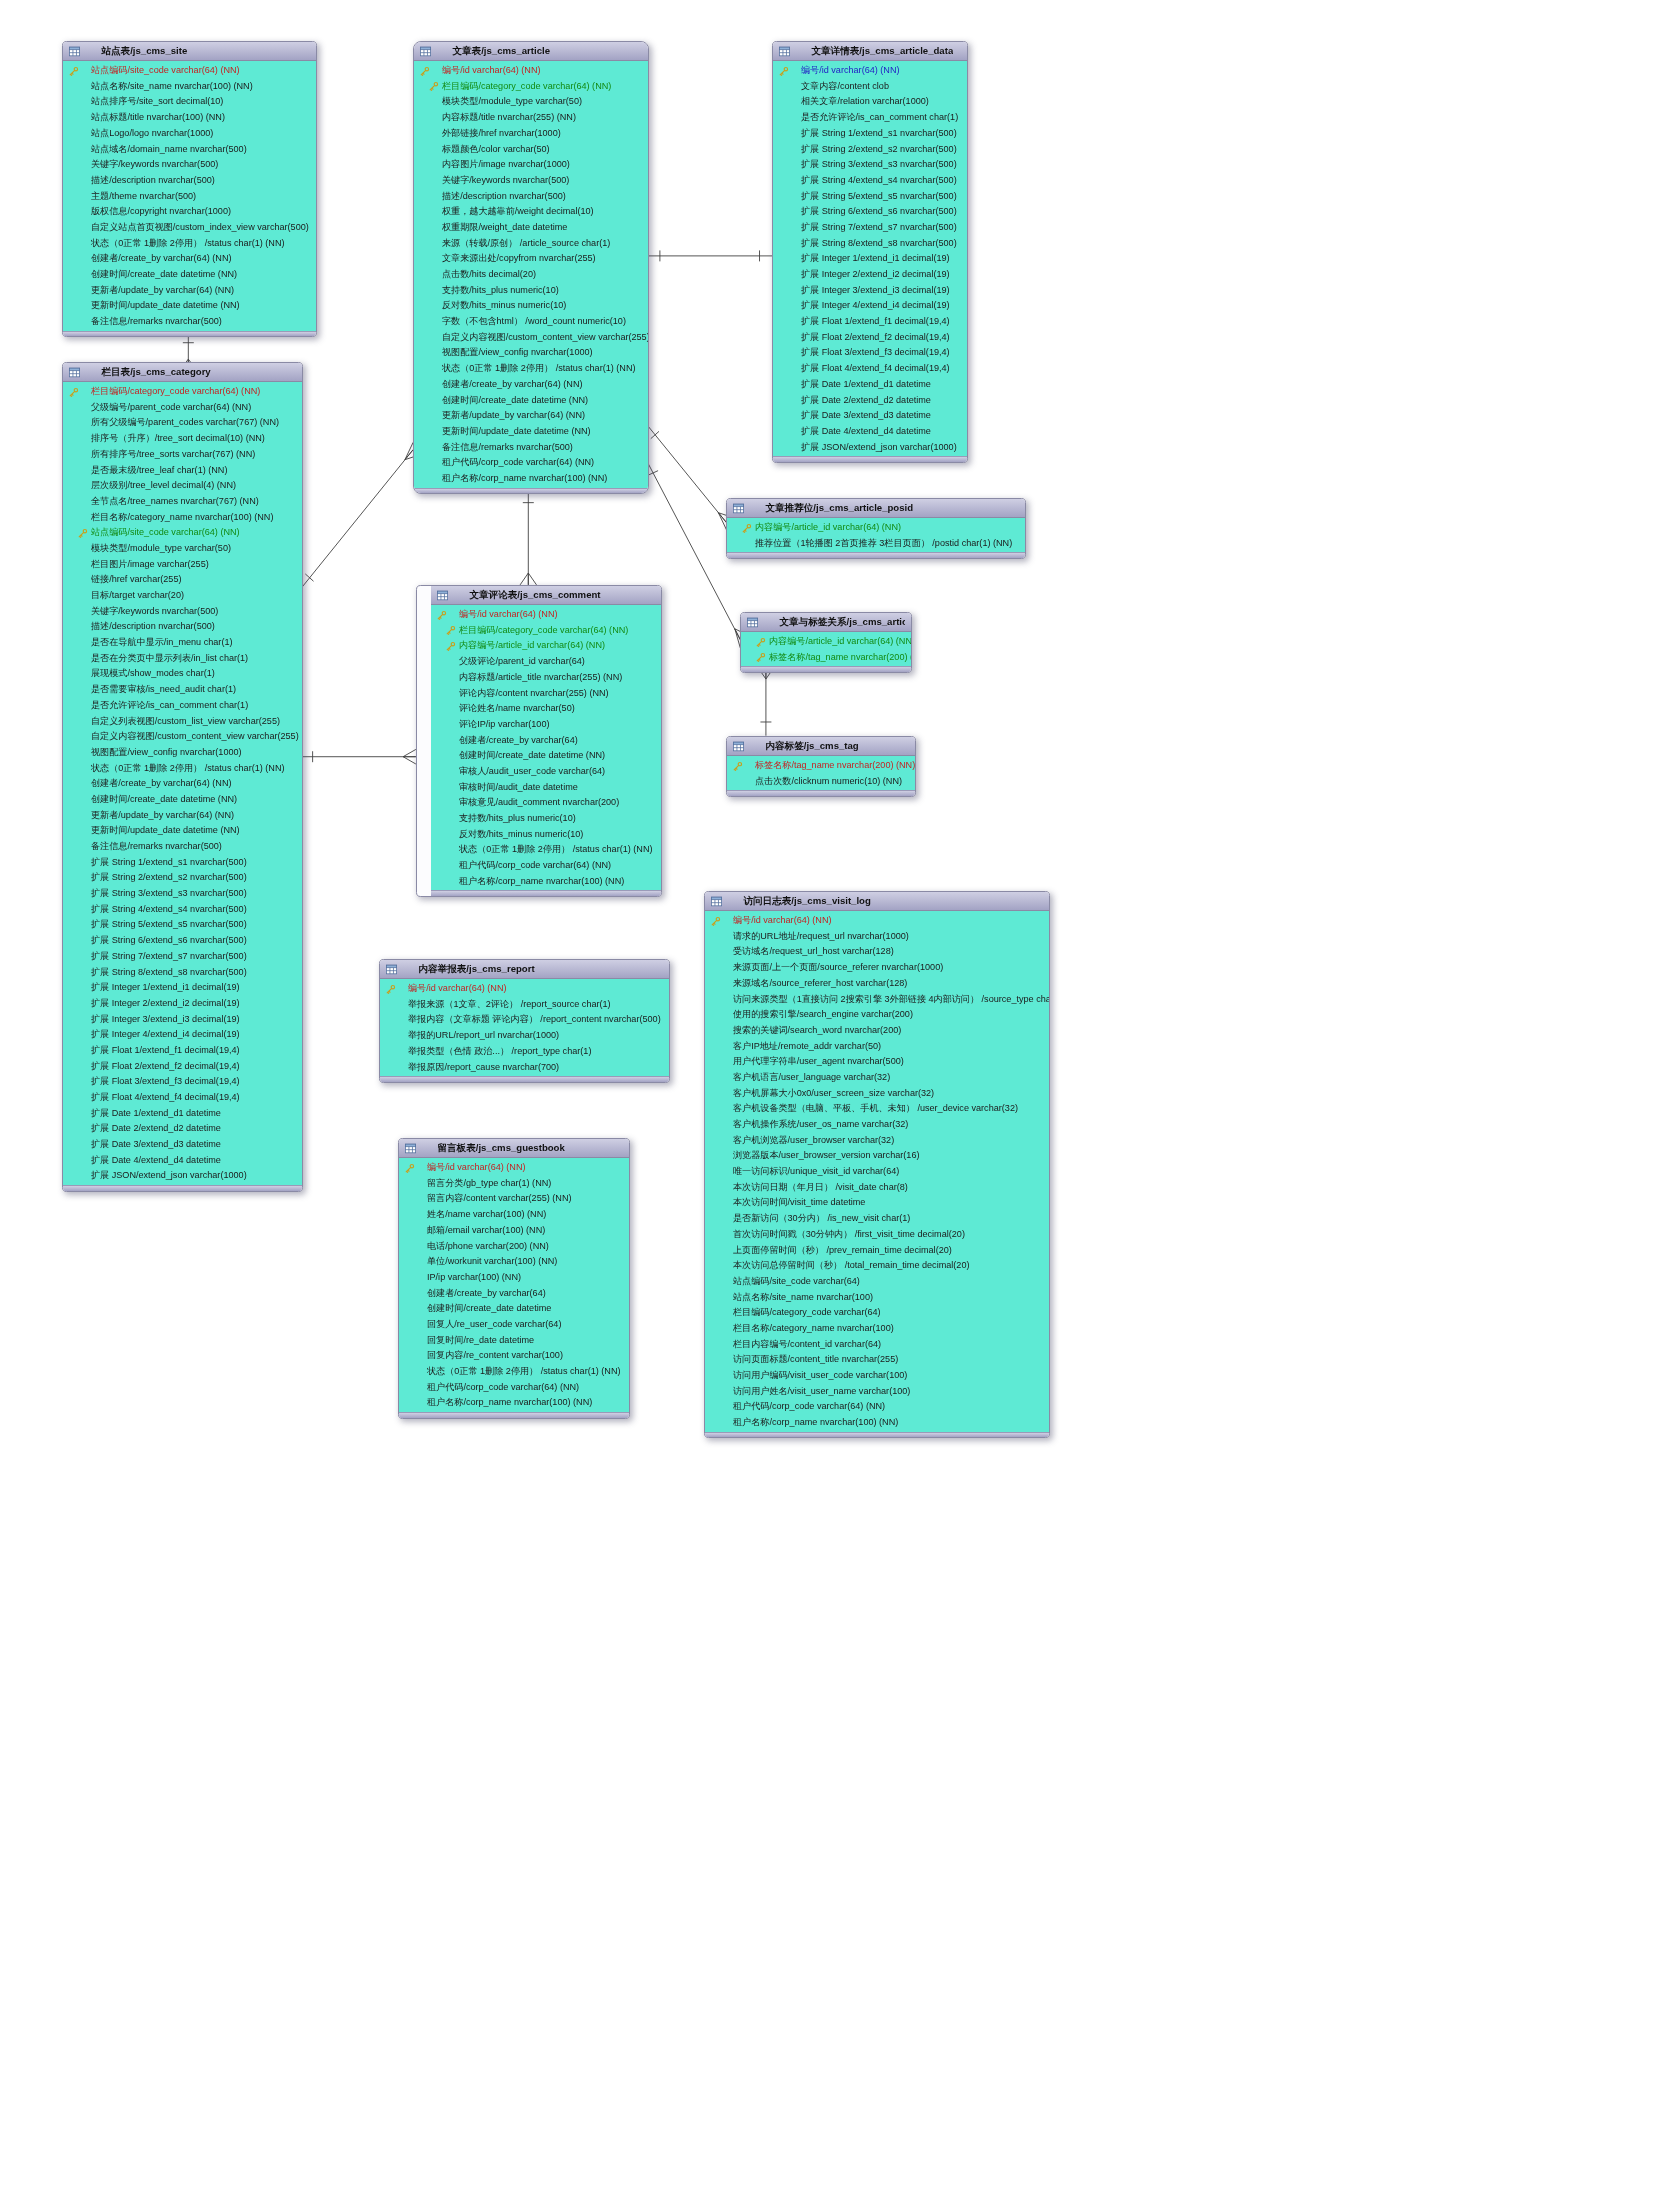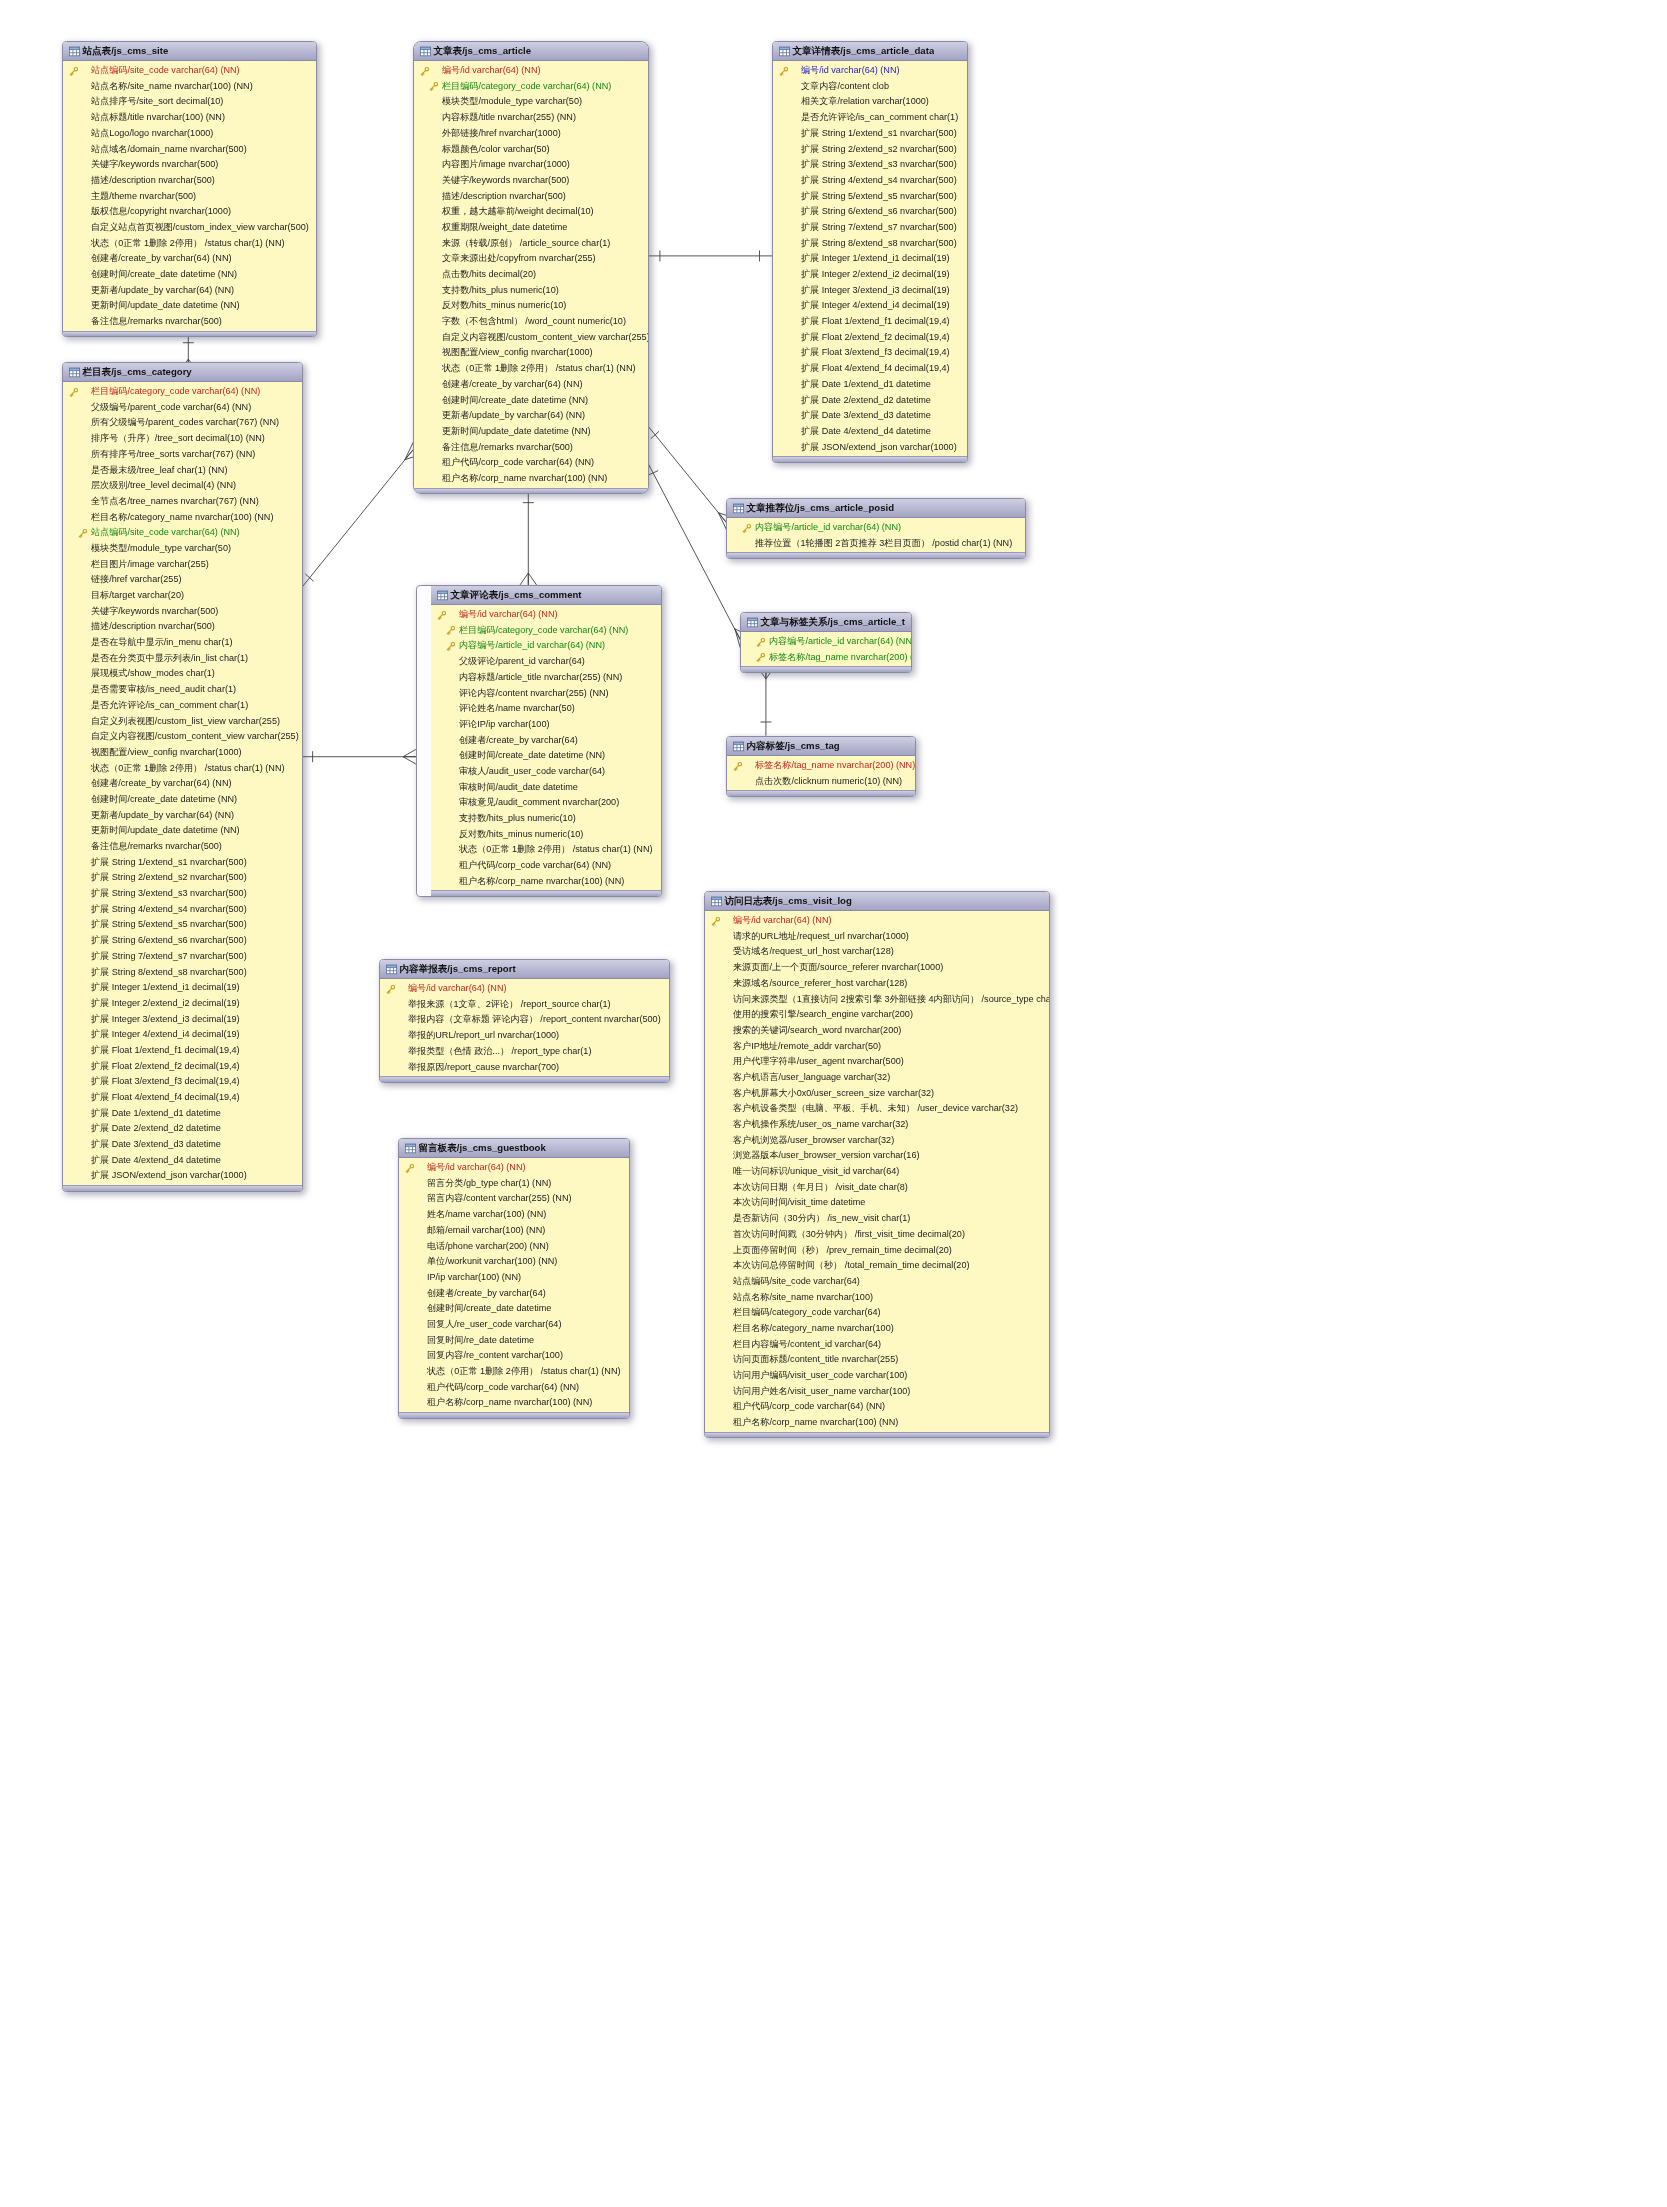--- a/index.html
+++ b/index.html
@@ -13,27 +13,27 @@
   #relations-layer path.rel{stroke:var(--line-color,#444);stroke-width:1;fill:none;}
 
   .er-table{
     position:absolute;z-index:2;
     border:0.9px solid #8a8aa5;border-radius:4.6px;
     background:#fcfcfe;
     box-shadow:2.7px 2.7px 6.4px rgba(70,70,100,.40);
     overflow:hidden;
   }
   .er-header{
-    height:18.3px;display:flex;align-items:center;gap:2px;padding:0 6.4px;
+    height:18.3px;display:flex;align-items:center;gap:21px;padding:0 6.4px;
     background:linear-gradient(var(--hdr-top,#cfcfe3),var(--hdr-bot,#a3a3c4));
     border-bottom:0.9px solid #8a8aa5;
   }
   .er-title{font-size:9.6px;font-weight:bold;color:#111;white-space:nowrap;overflow:hidden;}
   .tbl-icon{display:inline-flex;width:11px;height:11px;flex:0 0 11px;}
-  .er-body{background:#fef9c3;padding:1.8px 0 0.9px 0;}
+  .er-body{background:#5eead4;padding:1.8px 0 0.9px 0;}
   .er-row{
     position:relative;height:15.7px;line-height:15.7px;
     font-size:9.1px;color:#1b1b1b;
     padding-left:28px;padding-right:3.7px;
     white-space:nowrap;overflow:hidden;
   }
   .er-row .er-key{position:absolute;top:2.7px;width:10px;height:10px;}
   .er-row .er-key.pk{left:6.4px;}
   .er-row .er-key.fk{left:14.6px;}
   .t-red{color:var(--pk-color,#c42323);}

